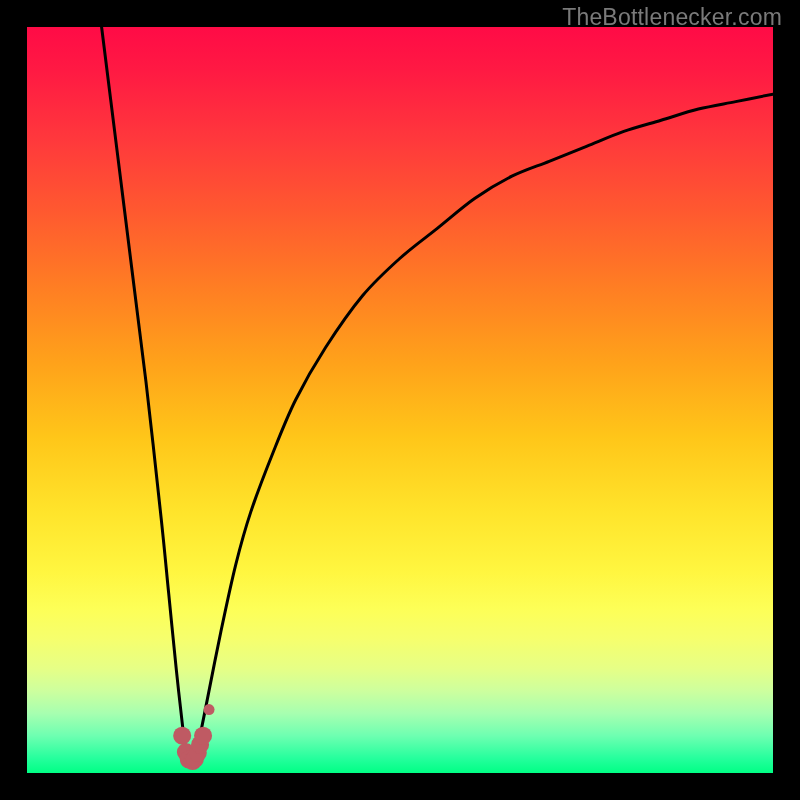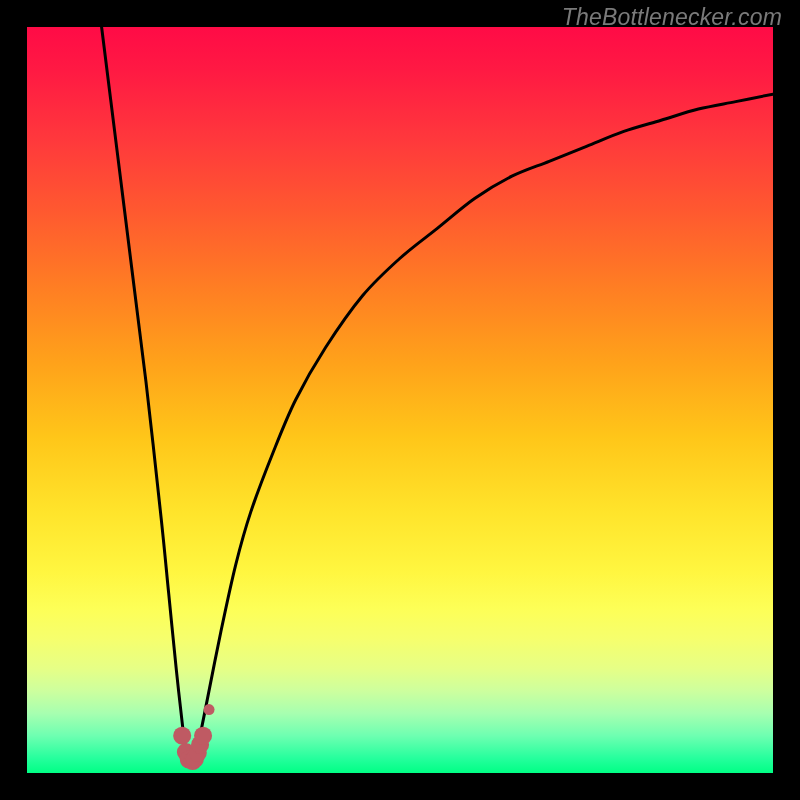--- a/index.html
+++ b/index.html
@@ -12,21 +12,20 @@
     overflow: hidden;
   }
   .attribution {
     position: absolute;
     top: 4px;
     right: 18px;
     color: #7a7a7a;
     font-size: 23px;
     letter-spacing: 0.2px;
     z-index: 10;
-    font-style: italic;
   }
   .plot-area {
     position: absolute;
     left: 27px;
     top: 27px;
     width: 746px;
     height: 746px;
     overflow: hidden;
   }
   .gradient-bg {

